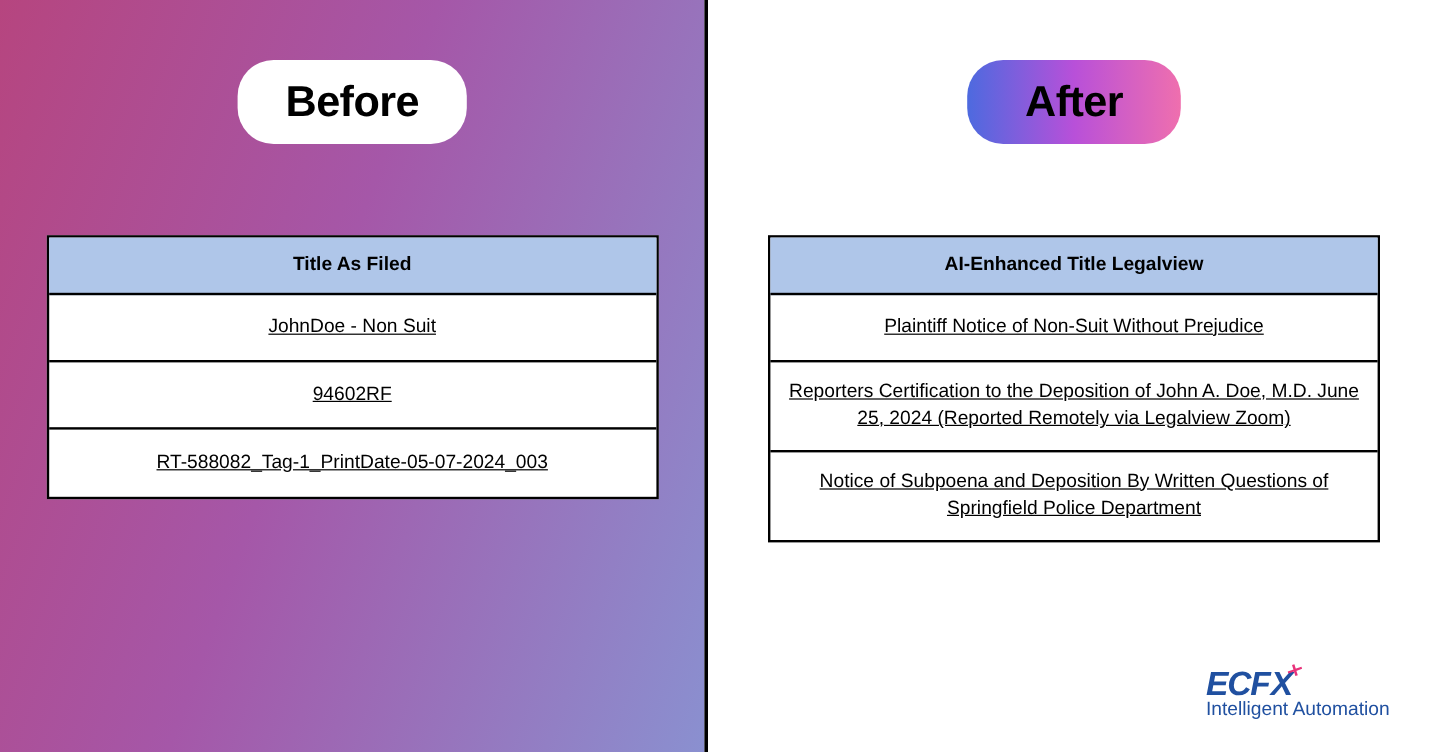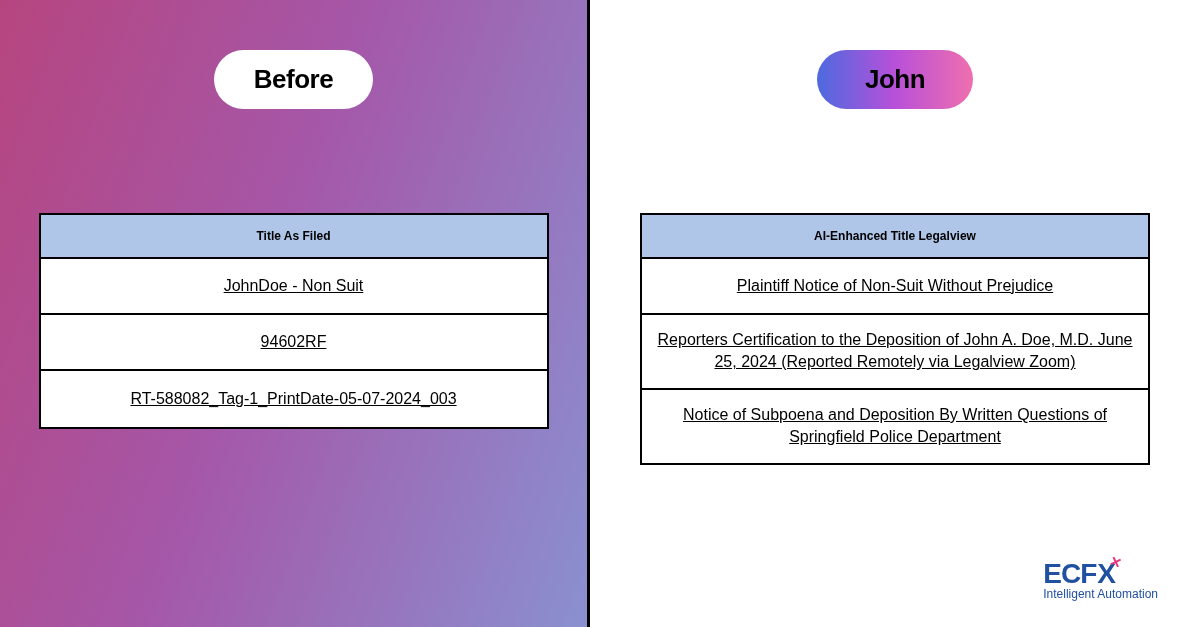--- a/index.html
+++ b/index.html
@@ -23,43 +23,43 @@
       border-right: 3px solid #000;
     }
     .panel-right {
       width: 610px;
       background: #fff;
       position: relative;
     }
     .pill {
       padding: 14px 40px;
       border-radius: 30px;
-      font-size: 26px;
+      font-size: 36px;
       font-weight: 800;
       letter-spacing: -0.5px;
       margin-top: 10px;
-      margin-bottom: 104px;
+      margin-bottom: 76px;
       color: #000;
     }
     .pill-white { background: #fff; }
     .pill-gradient {
       background: linear-gradient(90deg, #4d6adf 0%, #b850d9 50%, #ef6fae 100%);
       padding: 14px 48px;
     }
     .table {
       width: 510px;
       border: 2px solid #000;
       background: #fff;
     }
     .table-header {
       background: #afc6e9;
       padding: 14px;
       text-align: center;
       font-weight: 700;
-      font-size: 12px;
+      font-size: 16px;
       border-bottom: 2px solid #000;
     }
     .table-row {
       padding: 14px 14px;
       text-align: center;
       font-size: 16px;
       border-bottom: 2px solid #000;
       display: flex;
       align-items: center;
       justify-content: center;
@@ -76,37 +76,38 @@
       flex-direction: column;
       align-items: flex-start;
     }
     .logo-main {
       font-size: 28px;
       font-weight: 800;
       color: #2050a0;
       letter-spacing: -1px;
       display: flex;
       align-items: center;
+      font-style: italic;
     }
     .logo-x {
       position: relative;
       display: inline-block;
       margin-left: 1px;
     }
     .logo-x-accent {
       color: #e8327a;
       position: absolute;
       top: -4px;
       right: -6px;
       font-size: 14px;
       font-weight: 900;
       transform: rotate(20deg);
     }
     .logo-tagline {
-      font-size: 12px;
+      font-size: 16px;
       color: #2050a0;
       margin-top: -3px;
     }
   </style>
 </head>
 <body>
 
 <div class="container">
 
   <div class="panel panel-left">
@@ -116,21 +117,21 @@
     <div class="table">
       <div class="table-header">Title As Filed</div>
       <div class="table-row">JohnDoe - Non Suit</div>
       <div class="table-row">94602RF</div>
       <div class="table-row">RT-588082_Tag-1_PrintDate-05-07-2024_003</div>
     </div>
   </div>
 
   <div class="panel panel-right">
     <div class="pill pill-gradient">
-      <span>John</span>
+      <span>After</span>
     </div>
     <div class="table">
       <div class="table-header">AI-Enhanced Title Legalview</div>
       <div class="table-row">Plaintiff Notice of Non-Suit Without Prejudice</div>
       <div class="table-row">Reporters Certification to the Deposition of John A. Doe, M.D. June 25, 2024 (Reported Remotely via Legalview Zoom)</div>
       <div class="table-row">Notice of Subpoena and Deposition By Written Questions of Springfield Police Department</div>
     </div>
 
     <div class="logo">
       <div class="logo-main">

